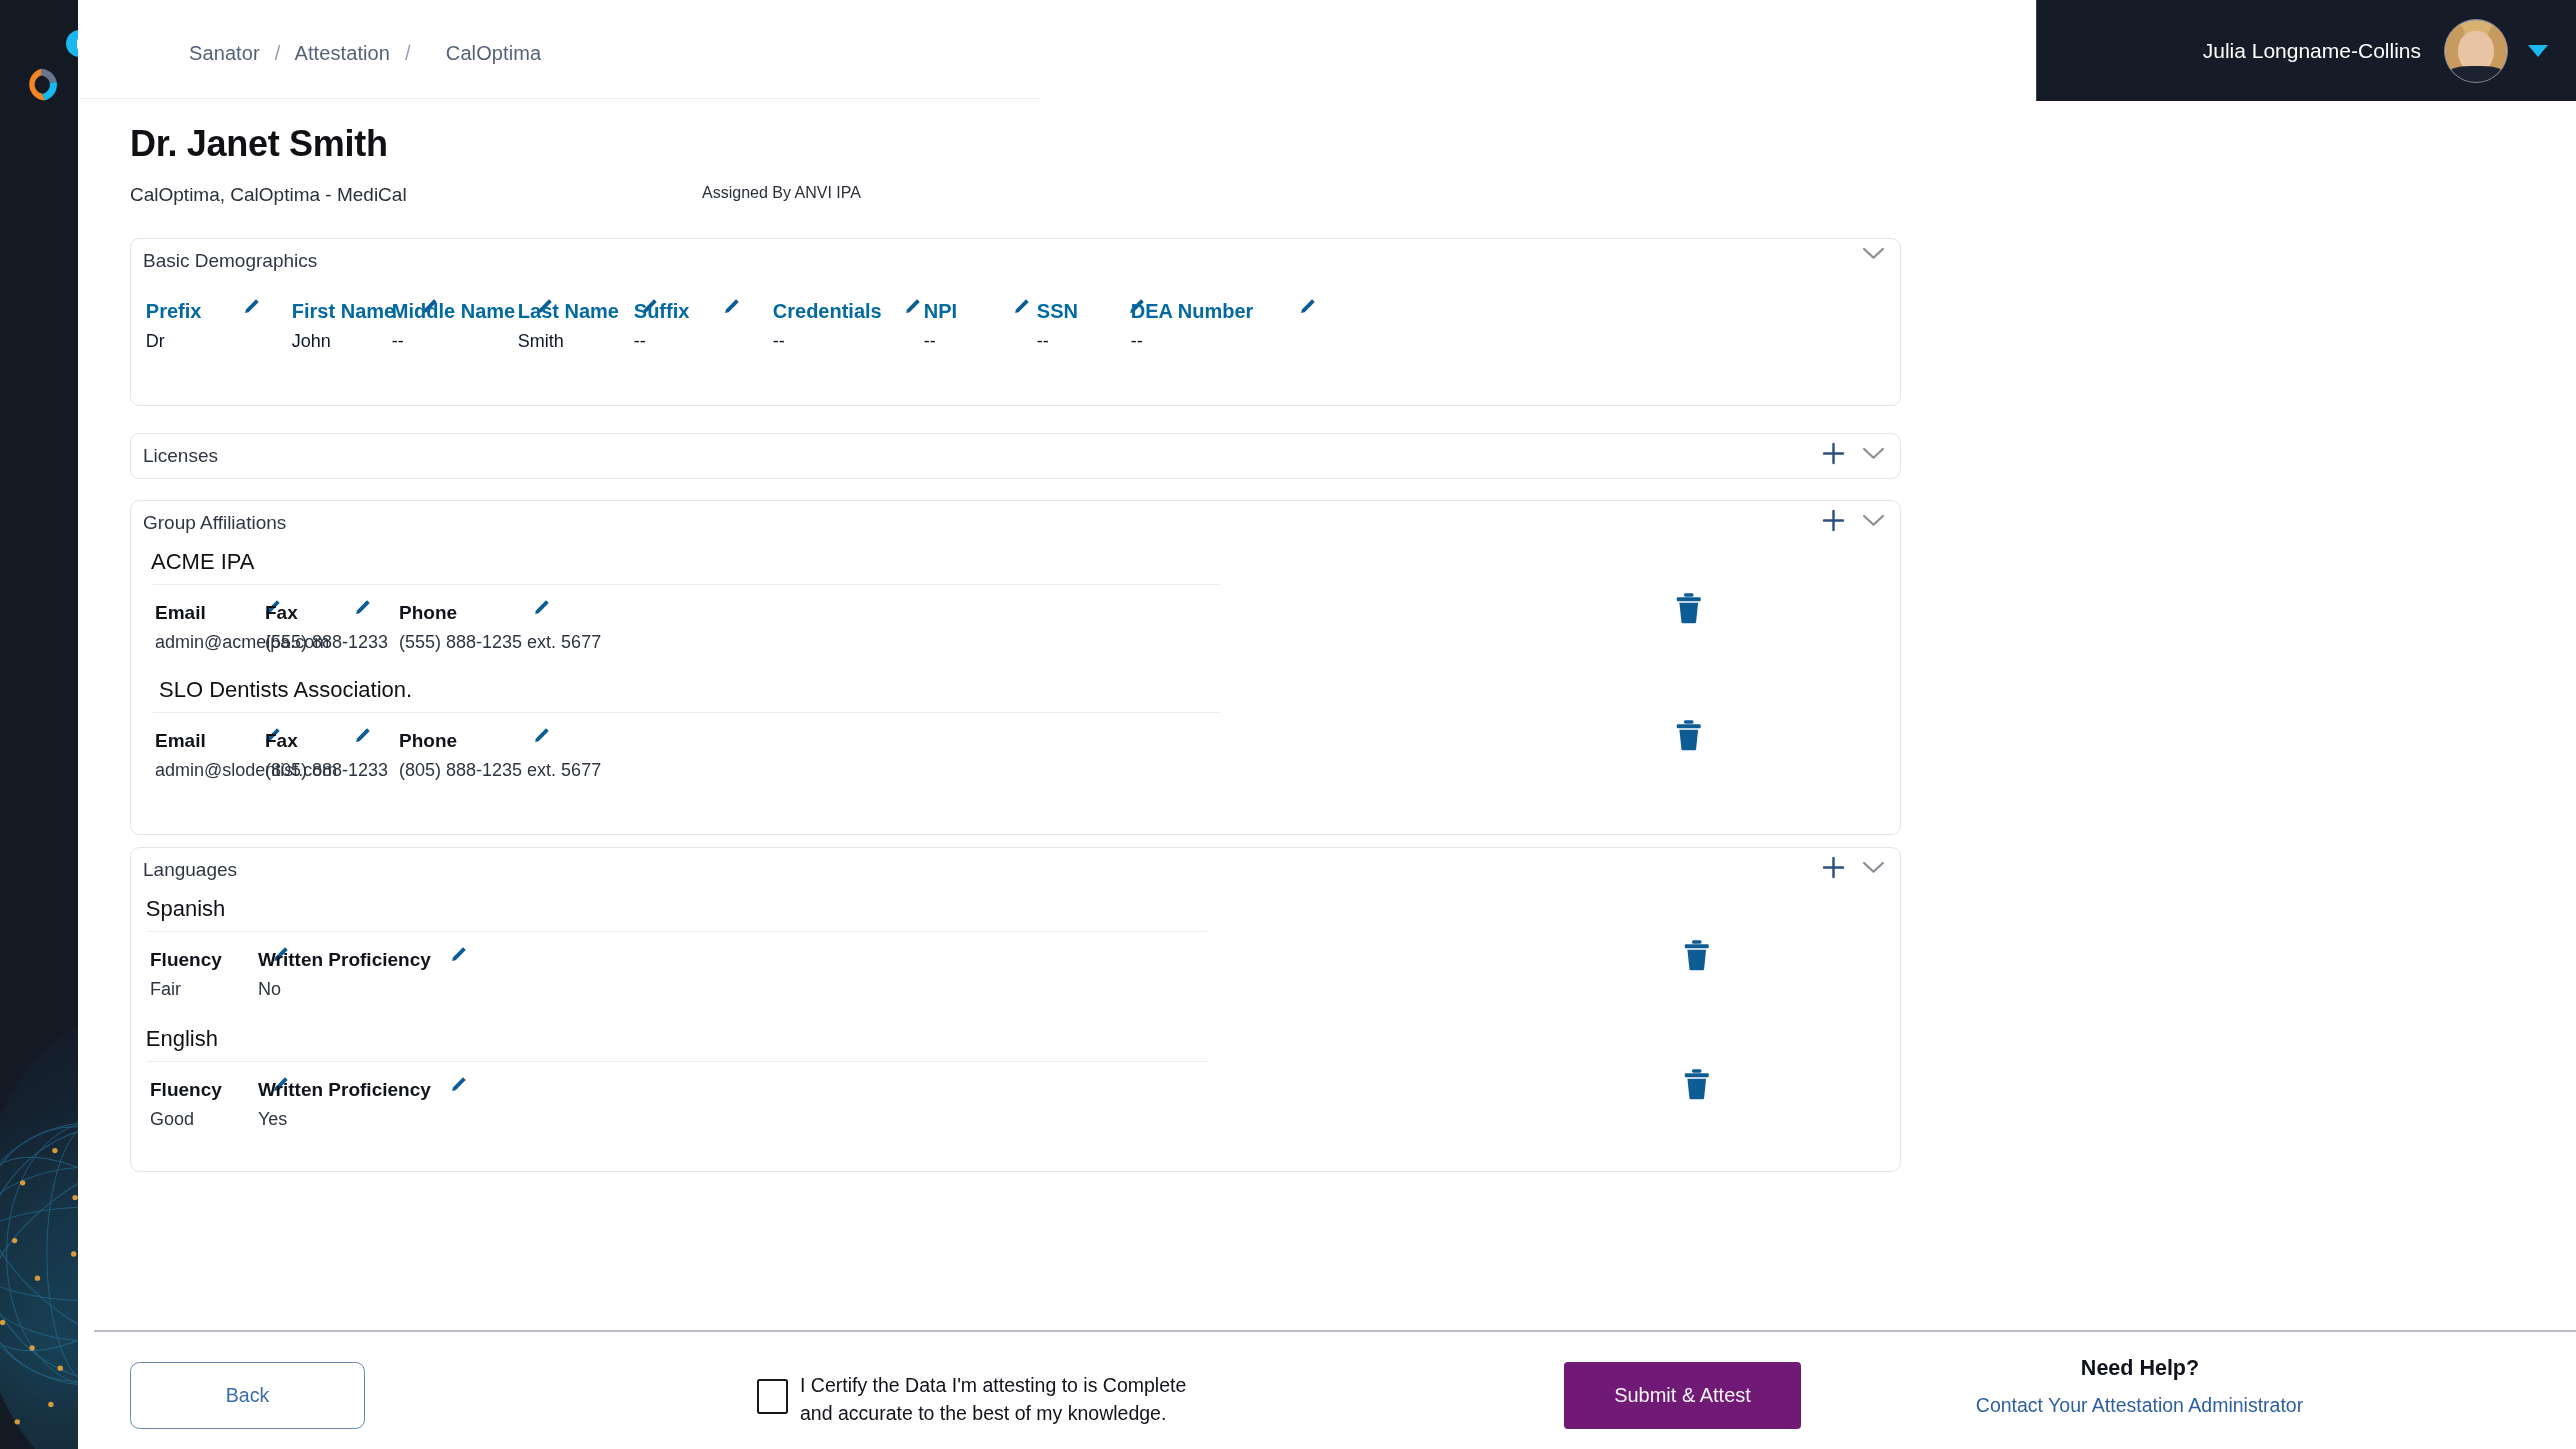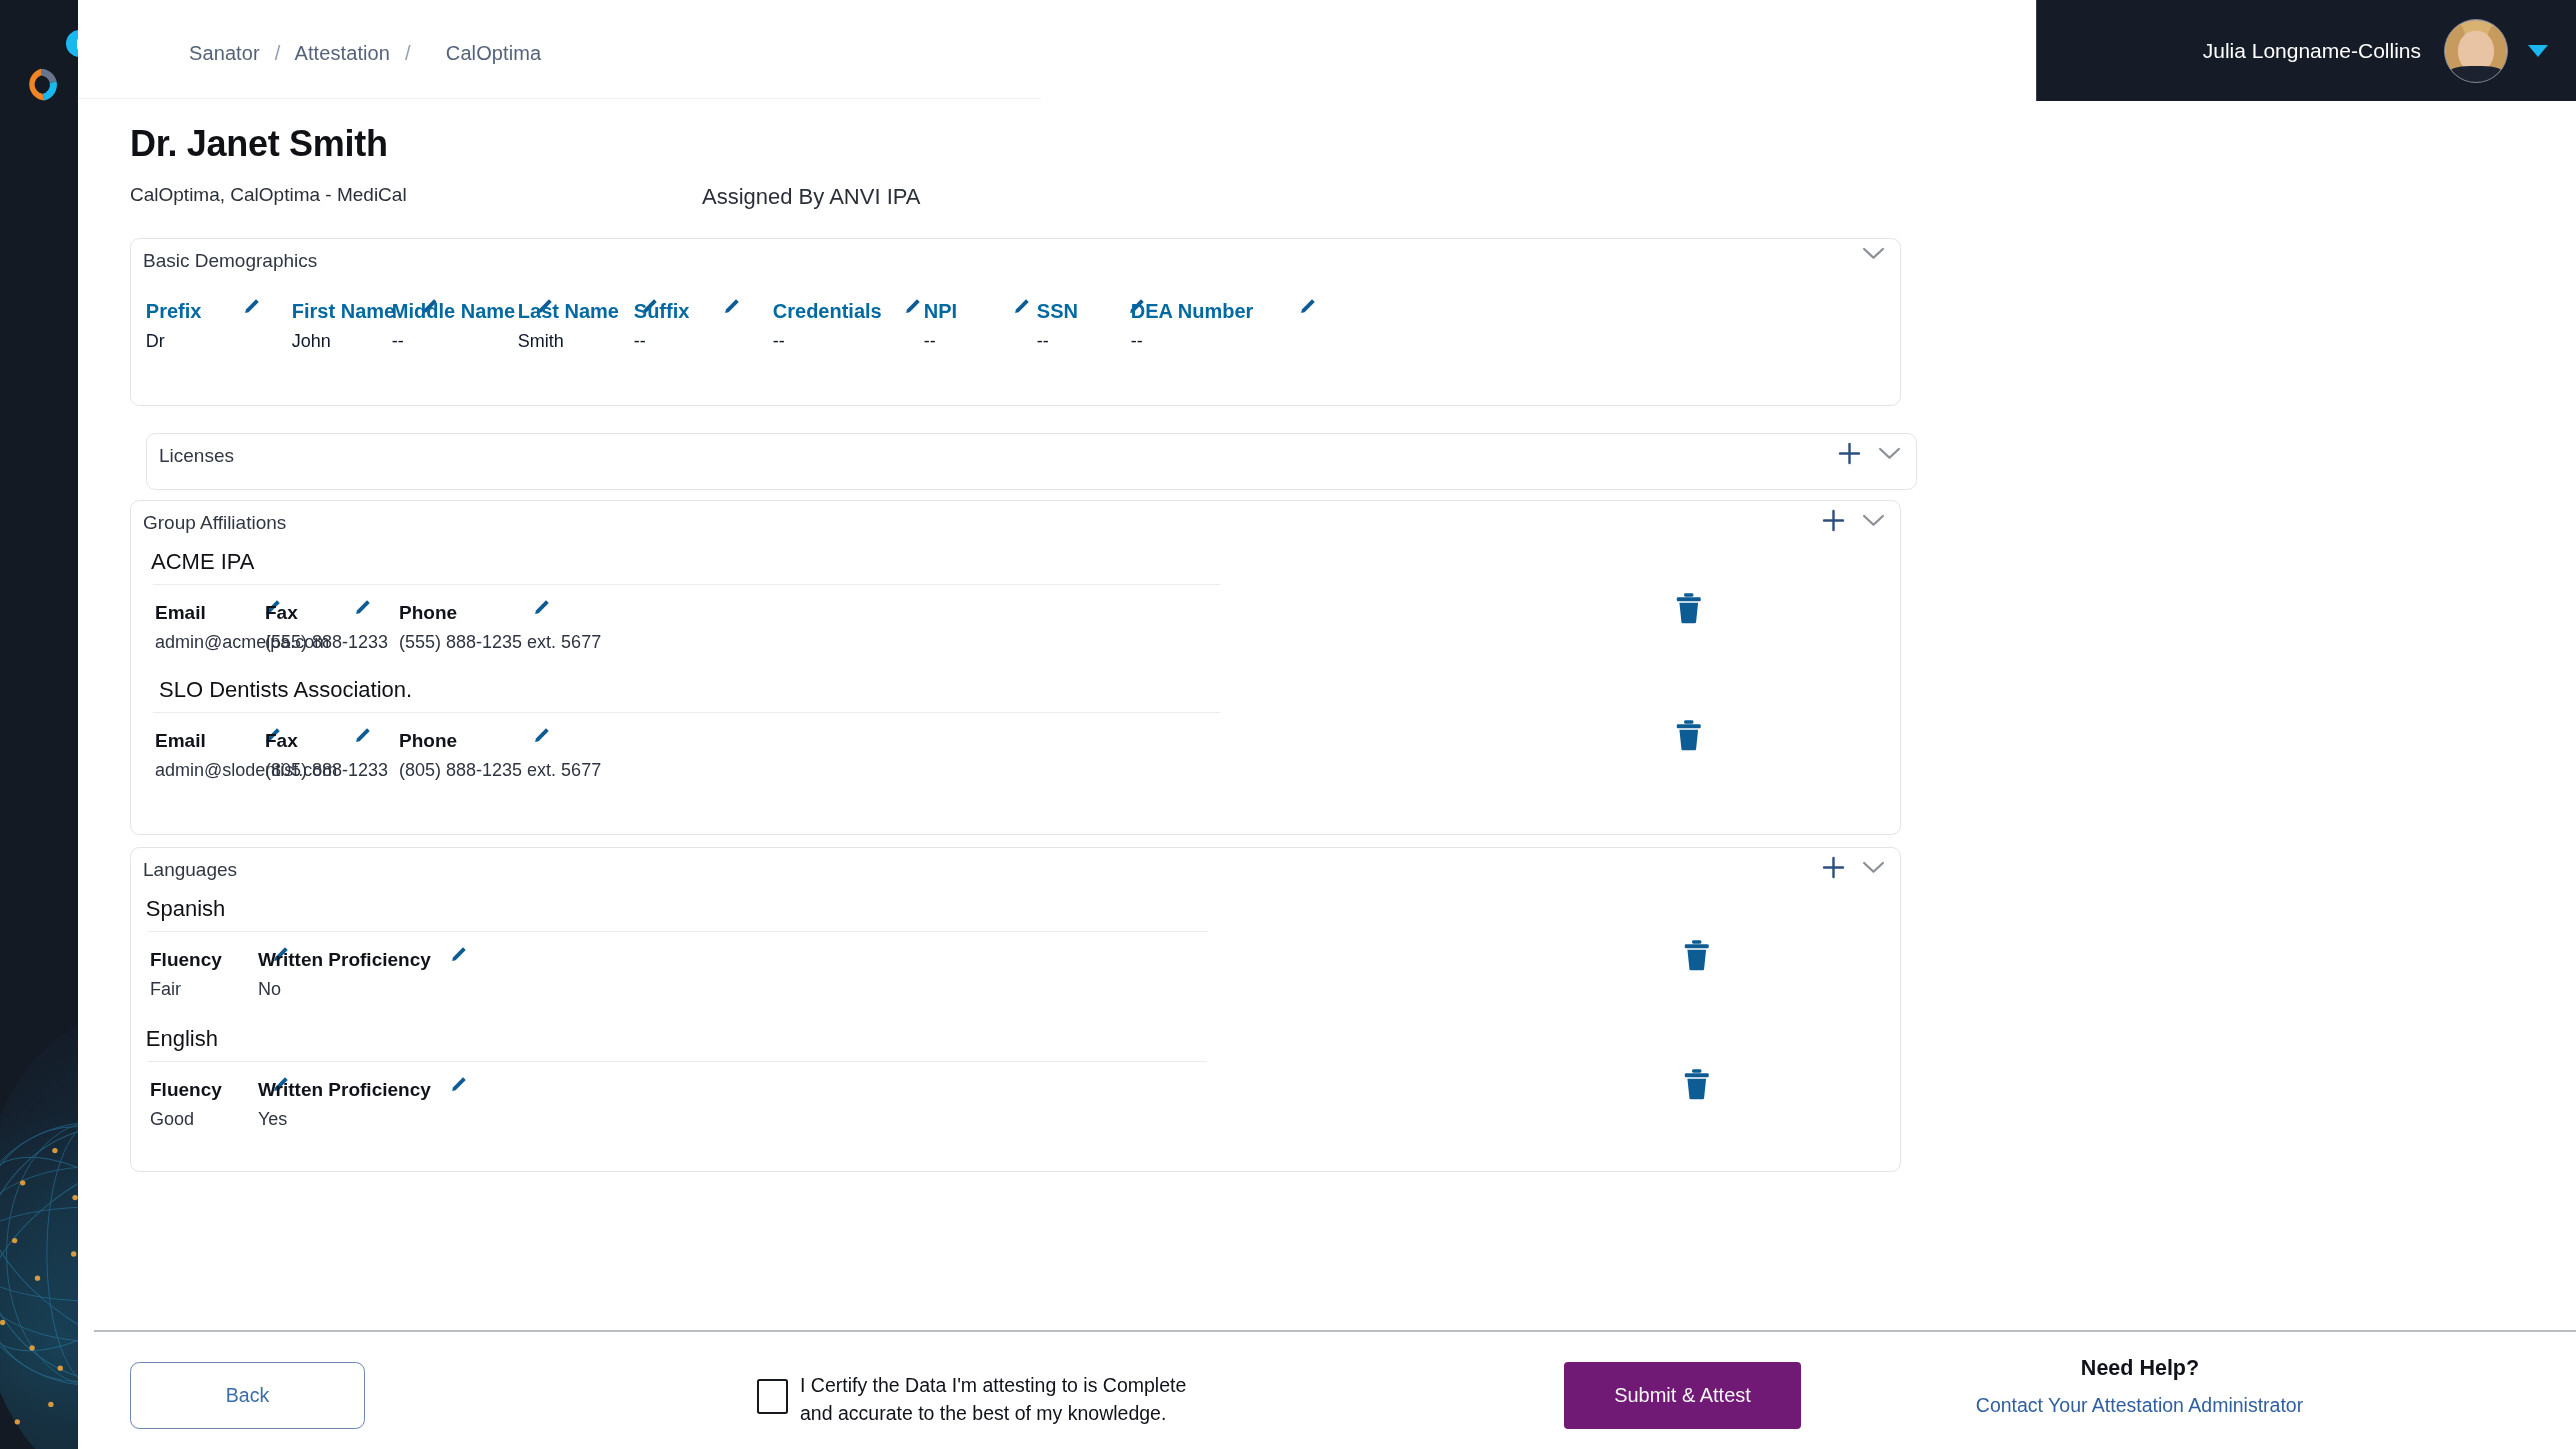--- a/index.html
+++ b/index.html
@@ -115,21 +115,21 @@
     position: absolute; left: 130px; top: 123px;
     font-size: 36px; font-weight: bold; color: #0f1115;
     letter-spacing: -0.3px;
   }
   .subline {
     position: absolute; left: 130px; top: 184px;
     font-size: 19px; color: #2a2f38;
   }
   .assigned {
     position: absolute; left: 702px; top: 184px;
-    font-size: 22px; color: #2a2f38;
+    font-size: 16px; color: #2a2f38;
   }
 
   
   .card {
     position: absolute;
     background: #ffffff;
     border: 1.3px solid #e3e4e8;
     border-radius: 9.4px;
   }
   .card-title {
@@ -340,21 +340,21 @@
               </svg></span></div><div class="demo-value">--</div></div>
         <div class="demo-field" style="left: 891px;"><div class="demo-label"><span>SSN</span><span class="pencil" style="margin-left: 48px;"><svg width="20" height="20" viewBox="0 0 30 30">
                 <path d="M22.5 3.4 L26.6 7.5 L11.4 22.7 L6.2 23.9 L7.4 18.7 Z" fill="#0d5c94"></path>
               </svg></span></div><div class="demo-value">--</div></div>
         <div class="demo-field" style="left: 985px;"><div class="demo-label"><span>DEA Number</span><span class="pencil" style="margin-left: 44px;"><svg width="20" height="20" viewBox="0 0 30 30">
                 <path d="M22.5 3.4 L26.6 7.5 L11.4 22.7 L6.2 23.9 L7.4 18.7 Z" fill="#0d5c94"></path>
               </svg></span></div><div class="demo-value">--</div></div>
       </div>
   </div>
 
-  <div class="card" style="left:130px; top:433px; width:1771px; height:57px;margin-left:16px;">
+  <div class="card" style="left:130px; top:433px; width:1771px; height:46px;">
     <div class="card-title">Licenses</div>
     <div class="card-actions">
       <span class="ic-plus">
         <svg width="23" height="23" viewBox="0 0 34 34">
             <path d="M17 3 V31 M3 17 H31" stroke="#2d4f80" stroke-width="3.6" stroke-linecap="round"></path>
           </svg>
       </span>
       <span class="ic-chev">
         <svg width="23" height="13.4" viewBox="0 0 34 20">
             <path d="M3 3 L17 16 L31 3" stroke="#8b8f96" stroke-width="3.4" fill="none" stroke-linecap="round" stroke-linejoin="round"></path>

